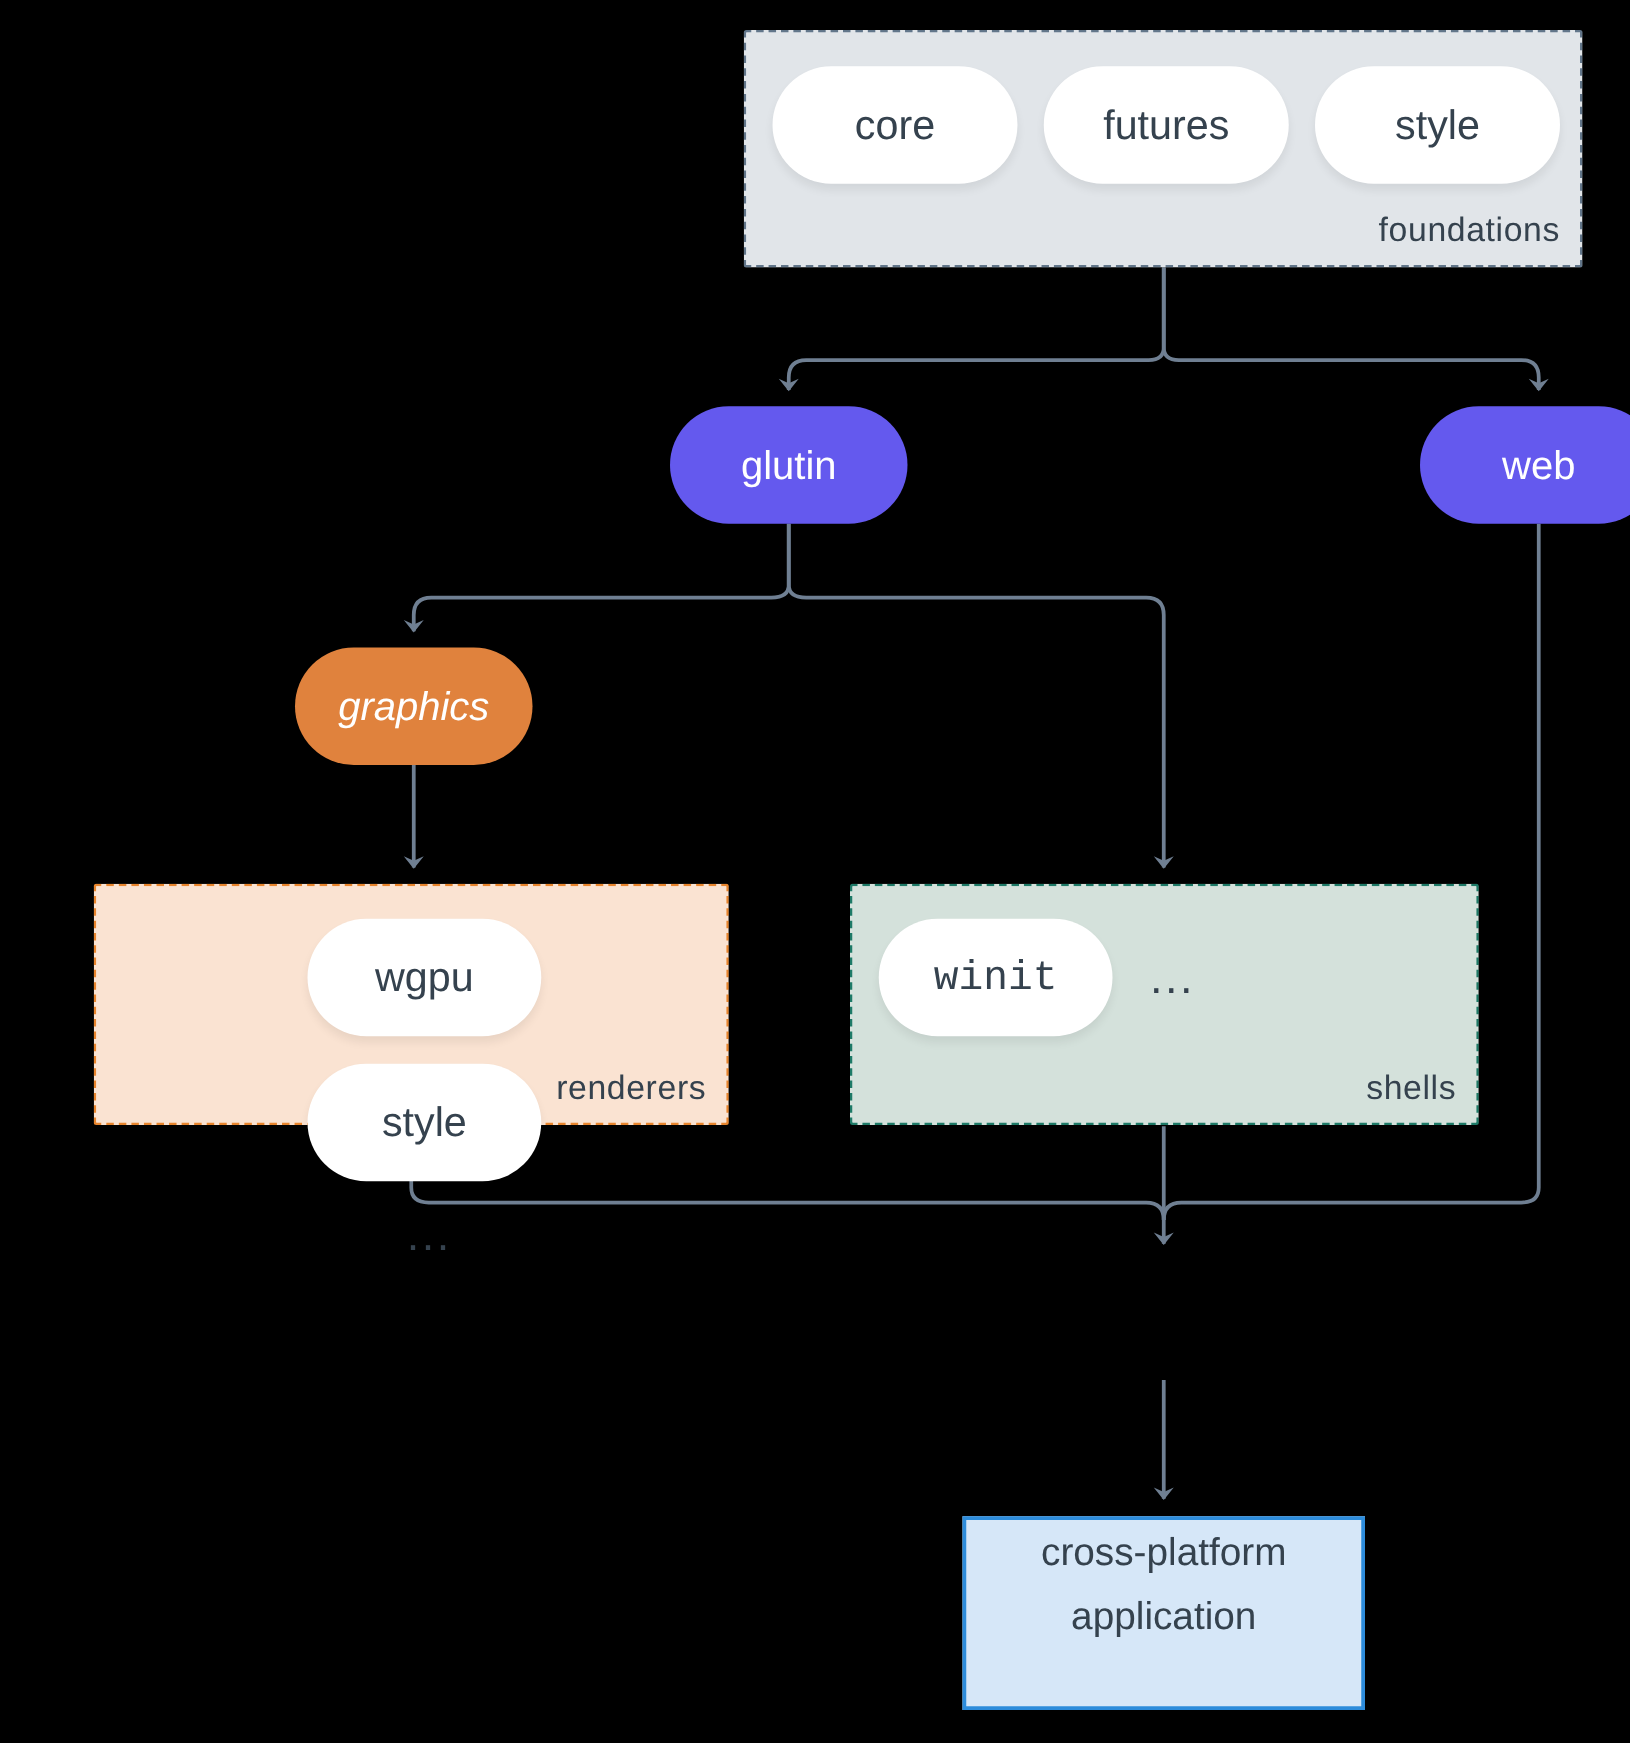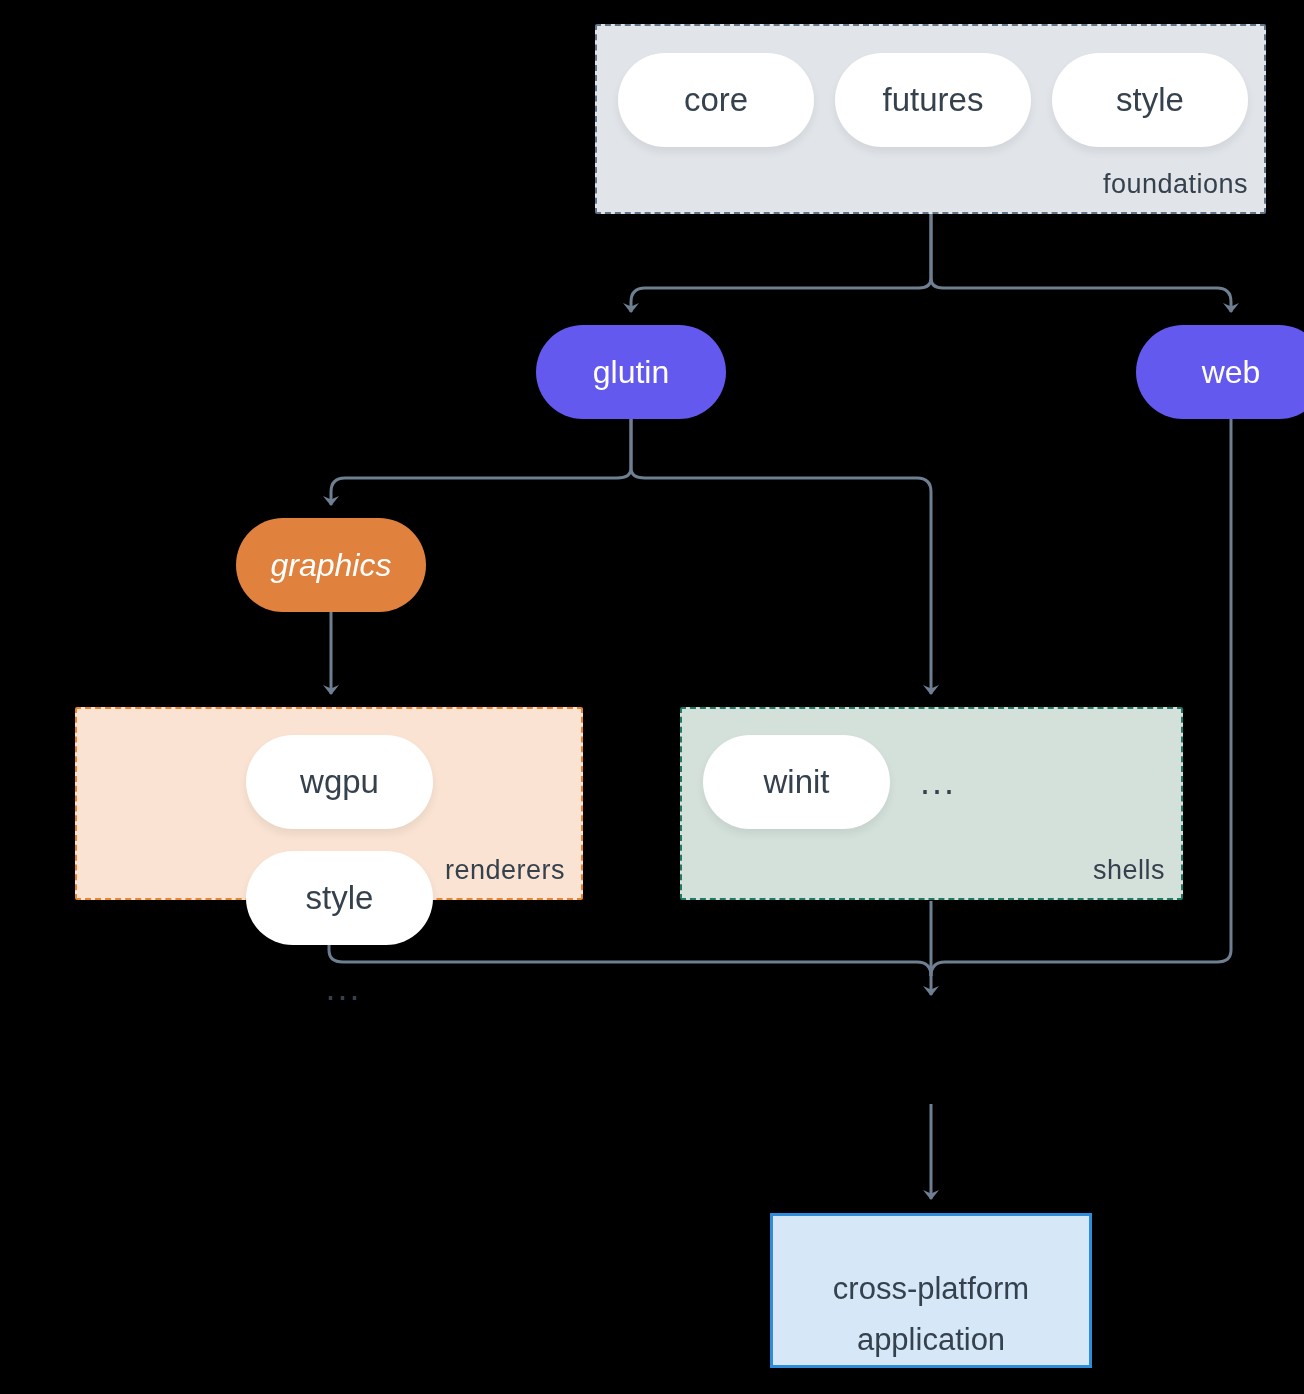--- a/index.html
+++ b/index.html
@@ -43,32 +43,32 @@
 
   
   #renderers { left: 27px; top: 707px; width: 508px; height: 193px;
                background: #FAE3D2; border-color: #E8852D; }
   #renderers .white-pill { width: 187px; }
   #renderers .pill-row { padding: 26px 0 0 21px; flex-direction: column; }
 
   
   #shells { left: 632px; top: 707px; width: 503px; height: 193px;
             background: #D4E1DB; border-color: #1E7A67; }
-  #shells .white-pill { width: 187px; }
+  #shells .white-pill { width: 187px; font-family: Liberation Mono, monospace; }
   #shells .pill-row { padding: 26px 0 0 21px; }
 
   #native   { left: 488px;  top: 325px;  background: #6459EE; }
   #web      { left: 1088px; top: 325px;  background: #6459EE; }
   #graphics { left: 188px;  top: 518px;  background: #E0823D; font-style: italic; }
   #iced     { left: 790px;  top: 1008px; background: #2D8CDB; width: 187px; height: 95px; }
 
   #app-box {
     position: absolute; left: 722px; top: 1213px; width: 322px; height: 155px;
     background: #D6E7F8; border: 3px solid #2D8CDB;
-    display: flex; flex-direction: column; align-items: center; justify-content: flex-end;
+    display: flex; flex-direction: column; align-items: center; justify-content: flex-start;
     font-size: 31px; color: #35424E; line-height: 1.65;
   }
 </style>
 </head>
 <body>
 
 <div id="stage">
 
   <svg class="connectors" viewBox="0 0 1304 1394" xmlns="http://www.w3.org/2000/svg">
     <defs>

